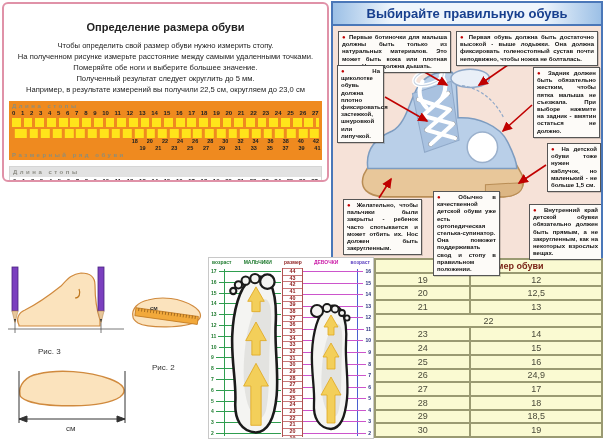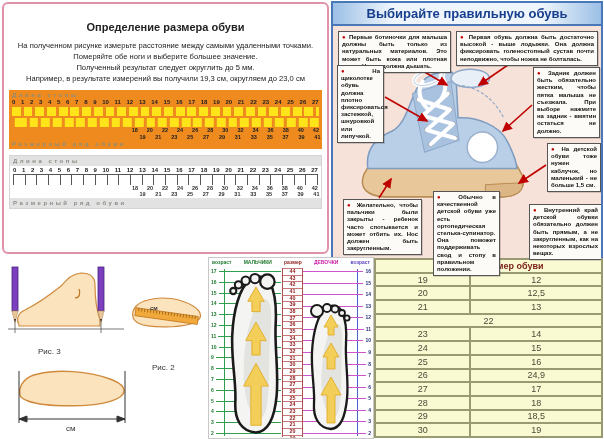--- a/index.html
+++ b/index.html
@@ -1,20 +1,20 @@
 <!DOCTYPE html>
 <html><head>
 <meta charset="utf-8">
 <style>
   * { margin:0; padding:0; box-sizing:border-box; }
   body { font-family:"Liberation Sans", sans-serif; background:#fff; }
   #stage { position:relative; width:604px; height:439px; background:#fff; overflow:hidden; }
 
   
-  #measure-panel { position:absolute; left:2px; top:2px; width:327px; height:252px;
+  #measure-panel { position:absolute; left:2px; top:2px; width:327px; height:180px;
     background:#fff; border:2px solid #e092a8; border-radius:6px; overflow:hidden; }
   #measure-title { text-align:center; font-weight:bold; font-size:11px; color:#222; margin-top:17px; }
   #instructions { margin-top:7px; text-align:center; font-size:7.6px; color:#222; line-height:1.45; }
   .ruler-wrap { margin:6px 5px 0 5px; }
   #orange-ruler { background:#ef8a1f; padding:1px 3px 0 3px; }
   .rlabel { font-size:6px; font-weight:bold; letter-spacing:2.5px; color:#8d8d85; line-height:1.4; }
   #orange-ruler .rlabel { color:#8d8d7a; }
   .cmrow { display:flex; justify-content:space-between; font-size:6px; font-weight:bold; color:#222; line-height:1.1; }
   .blocks { height:9px; margin-top:1px;
     background:repeating-linear-gradient(90deg,#ffe41a 0 8.8px,#ef8a1f 8.8px 11.7px); }
@@ -97,24 +97,25 @@
   .cell:last-child { flex:1; }
 </style>
 </head>
 <body>
 
 <div id="stage">
 
   <div id="measure-panel">
     <div id="measure-title">Определение размера обуви</div>
     <div id="instructions">
+        <div class="instr-line">Чтобы определить свой размер обуви нужно измерить стопу.</div>
         <div class="instr-line">На полученном рисунке измерьте расстояние между самыми удаленными точками.</div>
         <div class="instr-line">Померяйте обе ноги и выберите большее значение.</div>
         <div class="instr-line">Полученный результат следует округлить до 5 мм.</div>
-        <div class="instr-line">Например, в результате измерений вы получили 19,3 см, округляем до 23,0 см</div>
+        <div class="instr-line">Например, в результате измерений вы получили 22,5 см, округляем до 23,0 см</div>
       </div>
 
     <div class="ruler-wrap">
       <div id="orange-ruler">
         <div class="rlabel">Длина стопы</div>
         <div class="cmrow">
             <span>0</span>
             <span>1</span>
             <span>2</span>
             <span>3</span>

